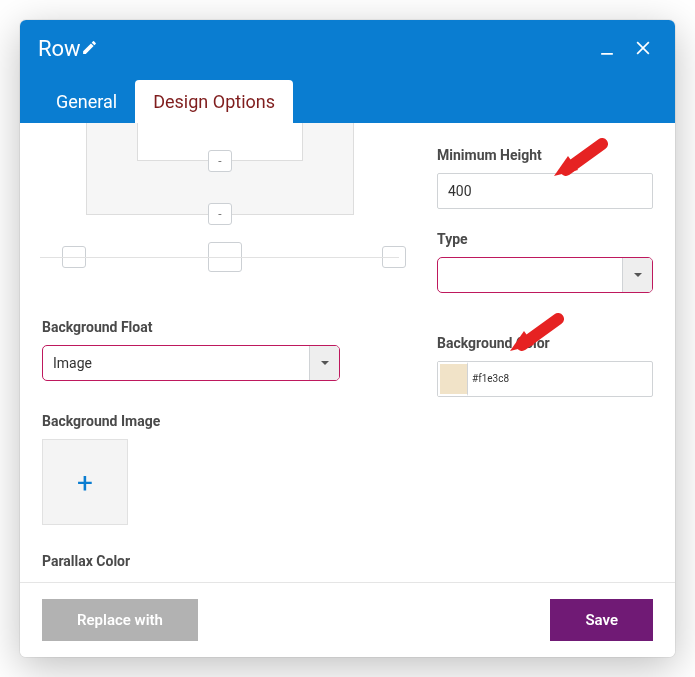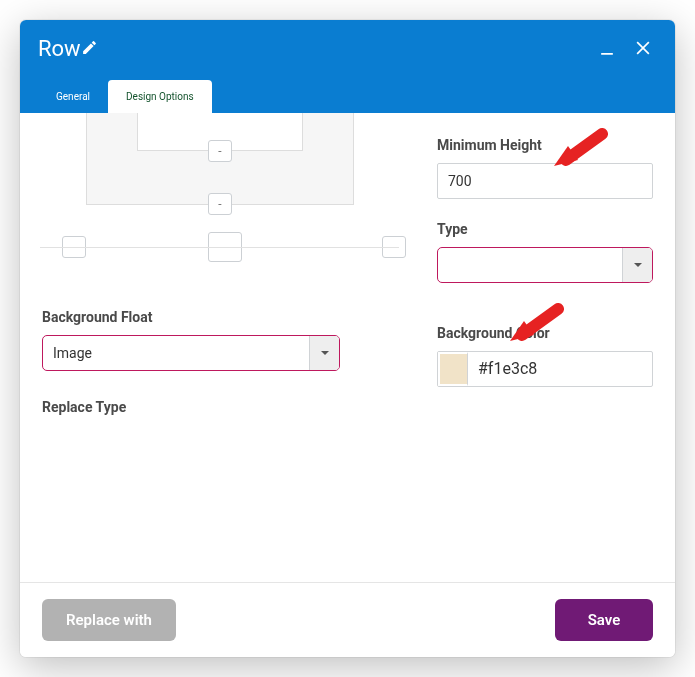--- a/index.html
+++ b/index.html
@@ -42,26 +42,26 @@
     display:flex; align-items:center; justify-content:center;
     cursor:pointer;
   }
   .winbtn svg { width:20px; height:20px; stroke:#fff; stroke-width:2; fill:none; }
   .tabs {
     display:flex; padding:14px 18px 0;
     gap:0;
   }
   .tab {
     padding:11px 18px 11px;
-    font-size:10px;
+    font-size:18px;
     cursor:pointer;
     color:#fff;
     border-radius:4px 4px 0 0;
   }
-  .tab.active { background:#fff; color:#14532d; }
+  .tab.active { background:#fff; color:#7f1d1d; }
   
   .body {
     flex:1 1 auto;
     overflow:hidden;
     background:#fff;
     padding:6px 22px 2px;
     position:relative;
   }
   .columns { display:flex; gap:40px; }
   .col-left { flex:0 0 355px; position:relative;}
@@ -106,21 +106,21 @@
   }
   .select .sel-text { flex:1; padding:0 10px; line-height:34px; font-size:14px; color:#333;}
   .select .sel-btn  { width:30px; background:#eee; border-left:1px solid #d0d3d6; display:flex; align-items:center; justify-content:center;}
   .select .sel-btn svg { width:10px; height:10px; fill:#555;}
   .textin {
     width:100%; height:36px; border:1px solid #d0d3d6; border-radius:2px;
     padding:0 10px; font-size:14px; color:#333; line-height:34px; background:#fff;
   }
   .color-row { display:flex; height:36px; border:1px solid #d0d3d6; border-radius:2px; overflow:hidden;}
   .swatch { width:30px; border:2px solid #fff; border-right:1px solid #d0d3d6; }
-  .color-row .val{ flex:1; padding:0 10px; font-size:16px; line-height:34px; color:#333; }
+  .color-row .val{ flex:1; padding:0 4px; font-size:10px; line-height:34px; color:#333; }
 
   .img-add {
     width:86px; height:86px; border:1px solid #e1e1e1; background:#f4f4f4;
     display:flex; align-items:center; justify-content:center;
     font-size:28px; color:#0a7dd1; cursor:pointer;
     margin-top:4px;
   }
 
   
   .arrow { position:absolute; pointer-events:none;}
@@ -129,22 +129,22 @@
   
   .footer {
     border-top:1px solid #e5e5e5;
     padding:16px 22px;
     display:flex; gap:12px;
     flex:0 0 auto;
     background:#fff;
   }
   .footer .spacer{ flex:1; }
   .btn {
-    height:42px; min-width:98px; padding:0 24px;
-    border-radius:6px; font-size:15px; font-weight:600;
+    height:42px; min-width:98px; padding:0 35px;
+    border-radius:0; font-size:15px; font-weight:600;
     display:flex; align-items:center; justify-content:center;
     cursor:pointer;
     user-select:none;
   }
   .btn-grey { background:#b2b2b2; color:#fff; }
   .btn-blue { background:#701a75; color:#fff; }
 </style>
 </head>
 <body>
 
@@ -201,31 +201,37 @@
           <div class="select" style="width:298px;">
             <div class="sel-text">Image</div>
             <div class="sel-btn">
               <svg viewBox="0 0 10 10">
                   <path d="M1 3l4 4 4-4z"></path>
                 </svg>
             </div>
           </div>
         </div>
 
+        <div class="section">
+          <div class="label">Background Image</div>
+          <div class="img-add">
+            <span>+</span>
+          </div>
+        </div>
 
         <div class="section" style="margin-top:28px;">
-          <div class="label">Replace Type</div>
+          <div class="label">Parallax Color</div>
         </div>
       </div>
 
       <div class="col-right">
 
         <div class="section" style="margin-top:18px;">
           <div class="label">Minimum Height</div>
-          <div class="textin">700</div>
+          <div class="textin">400</div>
         </div>
 
         <div class="section" style="margin-top:22px;">
           <div class="label">Type</div>
           <div class="select">
             <div class="sel-text"></div>
             <div class="sel-btn">
               <svg viewBox="0 0 10 10">
                   <path d="M1 3l4 4 4-4z"></path>
                 </svg>

